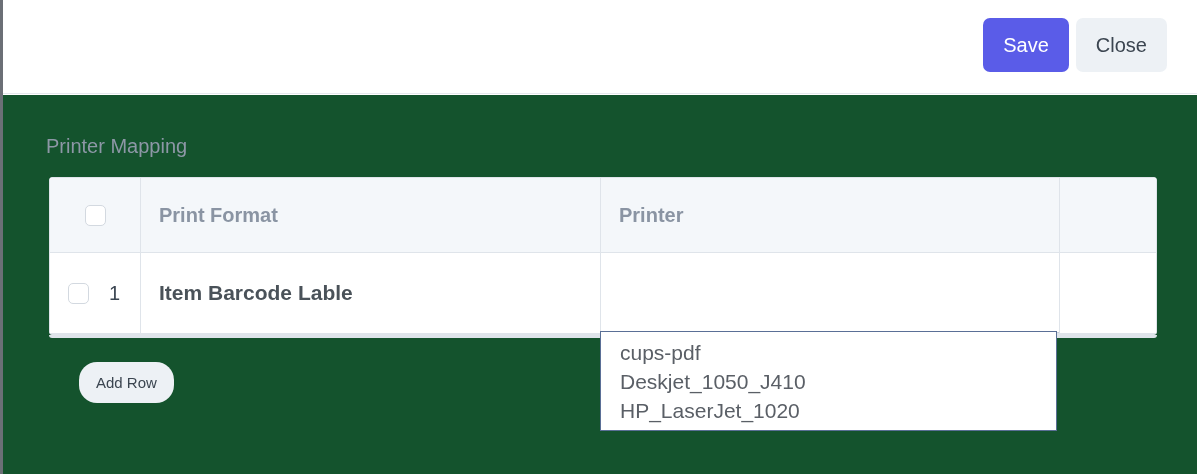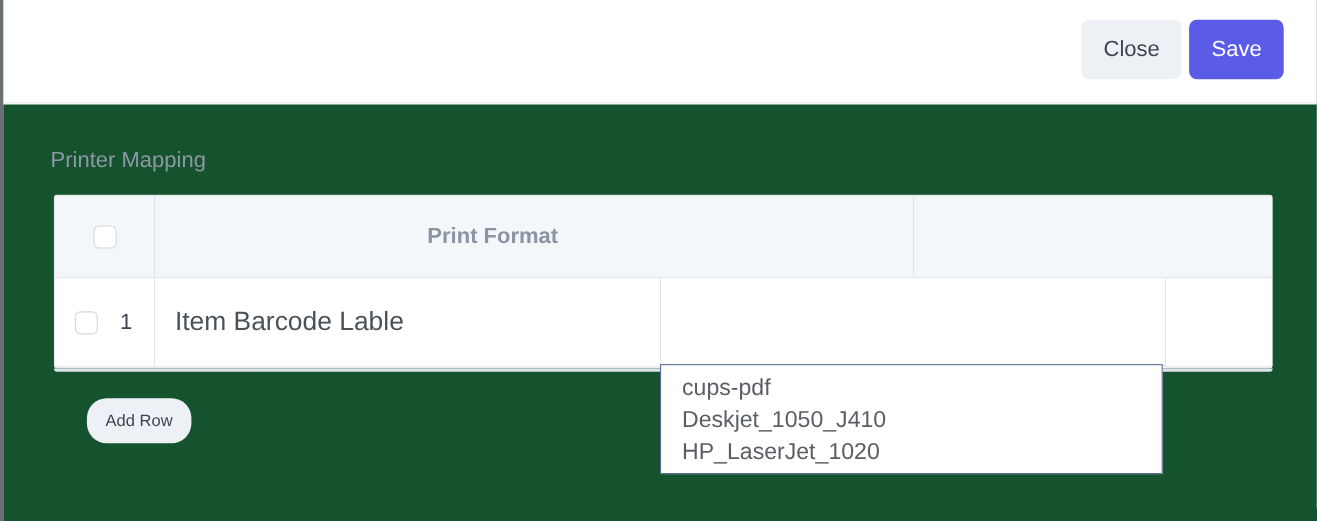--- a/index.html
+++ b/index.html
@@ -122,22 +122,23 @@
   .col-format { width: 460px; }
   .col-printer { width: 459px; padding: 0 18px; }
   .col-blank  { width: 96px; }
 
   .hdr-text {
     font-size: 20px;
     font-weight: bold;
     color: #8a94a3;
   }
   .cell-text {
-    font-size: 24px;
+    font-size: 21px;
     color: #4a5259;
+    font-weight: bold;
   }
   .row-idx {
     font-size: 20px;
     color: #3d4753;
   }
   .checkbox {
     width: 21px; height: 21px;
     border: 1.5px solid #d3d9e0;
     border-radius: 5px;
     background: #ffffff;
@@ -197,37 +198,40 @@
   }
 </style>
 </head>
 <body>
 
 <div class="window-edge"></div>
 
 <div class="dialog-header">
 
   <div class="header-actions">
+    <button class="btn btn-primary">Save</button>
     <button class="btn btn-secondary">Close</button>
-    <button class="btn btn-primary">Save</button>
   </div>
 </div>
 
 <div class="dialog-body">
 
   <div class="section-label">Printer Mapping</div>
 
   <div class="grid">
 
     <div class="grid-row grid-head">
       <div class="cell col-check">
         <span class="checkbox"></span>
       </div>
       <div class="cell col-format">
         <span class="hdr-text">Print Format</span>
+      </div>
+      <div class="cell col-printer">
+        <span class="hdr-text">Printer</span>
       </div>
       <div class="cell col-blank"></div>
     </div>
 
     <div class="grid-row grid-data">
       <div class="cell col-check-data">
         <span class="checkbox"></span>
         <span class="row-idx">1</span>
       </div>
       <div class="cell col-format">

